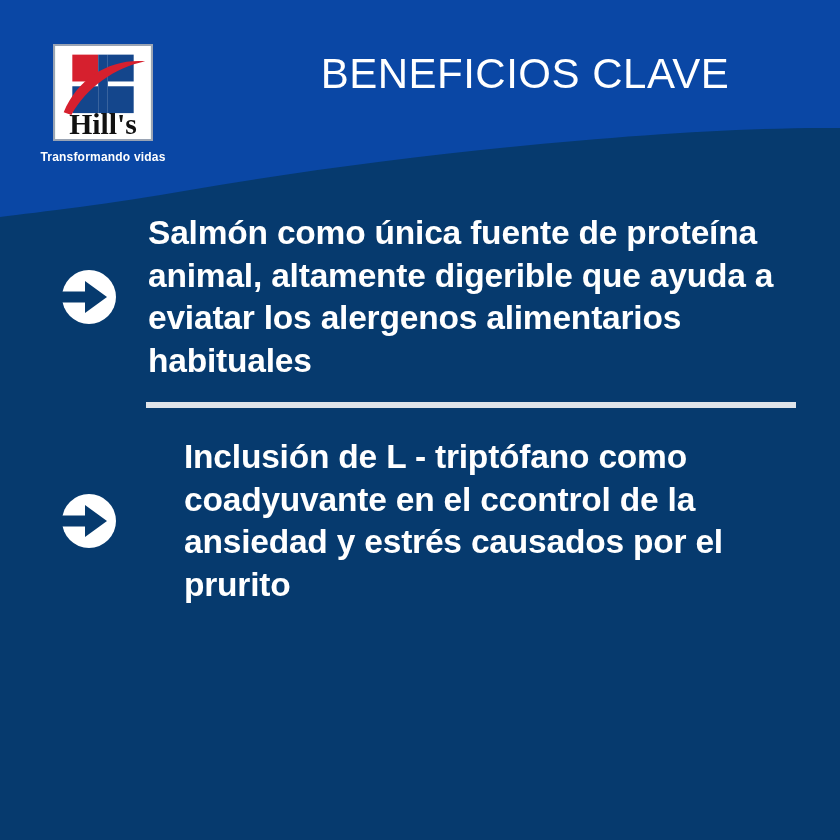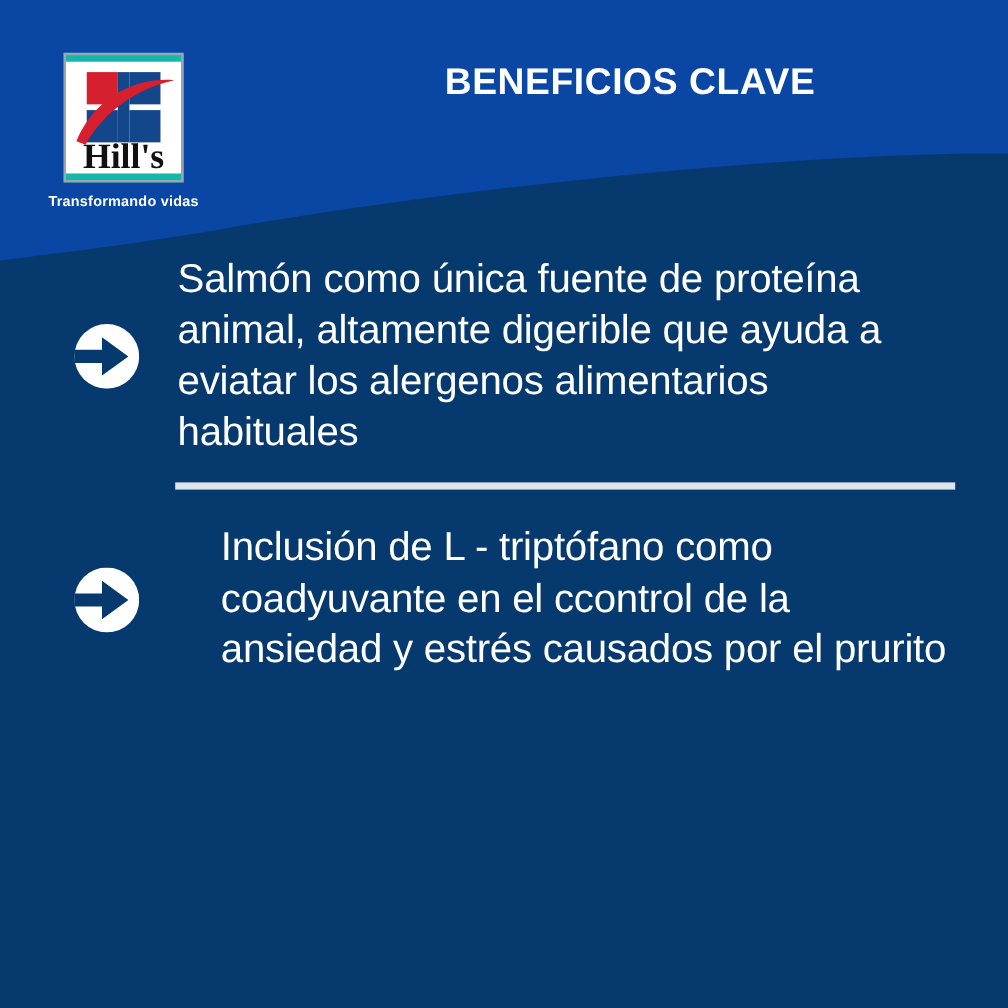--- a/index.html
+++ b/index.html
@@ -34,23 +34,23 @@
   
   #logo-block {
     position: absolute;
     left: 33px;
     top: 44px;
     width: 140px;
   }
   #logo-mark {
     position: relative;
     width: 100px;
-    height: 108px;
+    height: 97px;
     margin: 0 auto;
-    background: #14b8a6;
+    background: #15803d;
     border: 2px solid #9aa4b4;
     box-sizing: border-box;
   }
   #logo-mark svg {
     display: block;
     width: 100%;
     height: 100%;
   }
   #logo-tagline {
     margin-top: 9px;
@@ -63,22 +63,22 @@
   }
 
   
   #page-title {
     position: absolute;
     left: 245px;
     top: 52px;
     width: 560px;
     text-align: center;
     color: #ffffff;
-    font-size: 31px;
-    font-weight: bold;
+    font-size: 42px;
+    font-weight: normal;
     letter-spacing: 0.5px;
     line-height: 1.05;
     white-space: nowrap;
   }
 
   
   #benefits {
     position: absolute;
     left: 0;
     top: 208px;
@@ -101,21 +101,21 @@
     display: block;
     width: 54px;
     height: 54px;
   }
   .benefit-text {
     flex: 1 1 auto;
     color: #ffffff;
     font-size: 33.5px;
     line-height: 1.27;
     letter-spacing: -0.2px;
-    font-weight: normal;
+    font-weight: bold;
     padding-right: 4px;
   }
   .benefit-divider {
     width: 650px;
     margin: 0 0 0 146px;
     height: 3px;
     background: #dfe4ea;
     border: 0;
   }
   #row-1 { padding-top: 4px; padding-bottom: 20px; }

